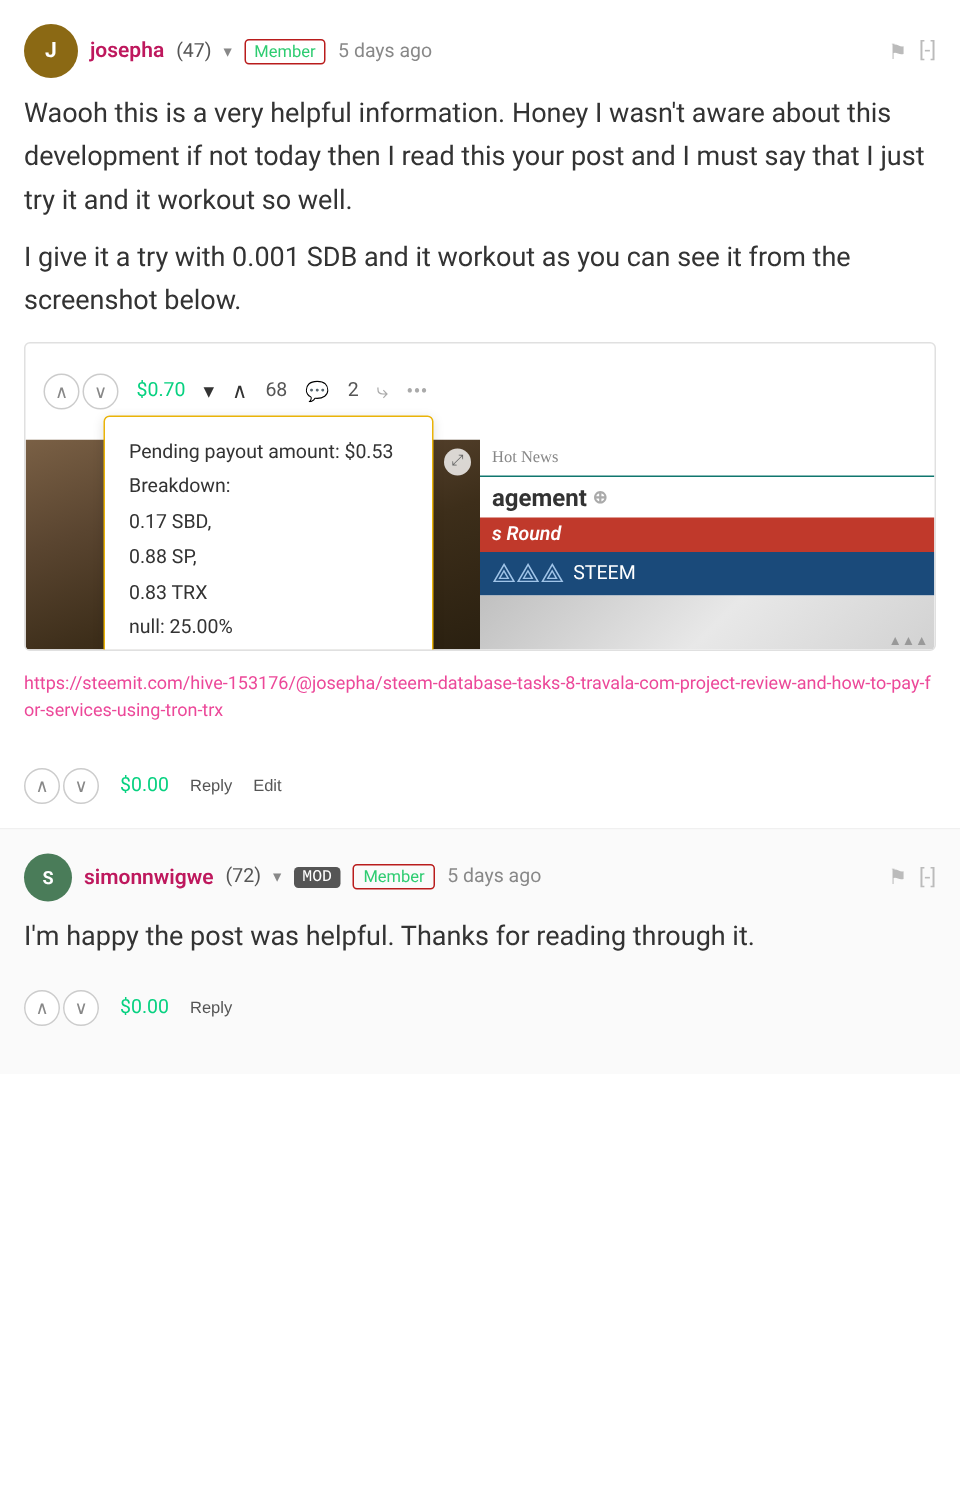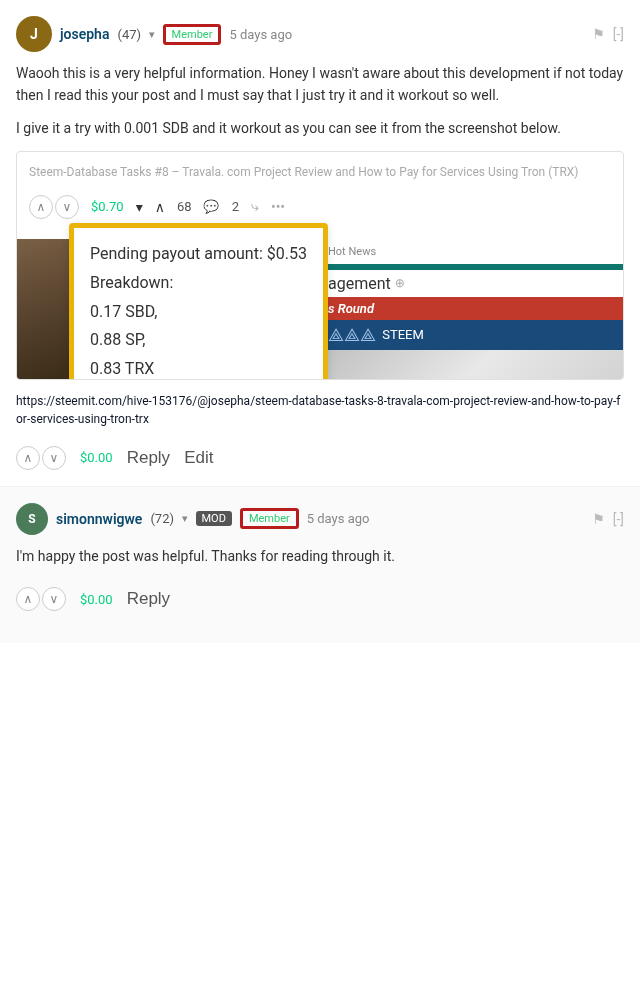--- a/index.html
+++ b/index.html
@@ -46,48 +46,49 @@
       align-items: center;
       justify-content: center;
       color: white;
       font-size: 12px;
       font-weight: bold;
       flex-shrink: 0;
     }
 
     .username {
       font-weight: 600;
-      color: #0c4a6e;
+      color: #be185d;
       font-size: 14px;
     }
 
     .reputation {
       color: #555;
       font-size: 13px;
     }
 
     .dropdown-arrow {
       color: #888;
       font-size: 11px;
     }
 
     .badge {
-      border: 3px solid #b91c1c;
+      border: 1px solid #b91c1c;
       color: #2ecc71;
       border-radius: 3px;
       padding: 1px 6px;
       font-size: 11px;
     }
 
     .mod-badge {
       background: #555;
       color: white;
       border-radius: 3px;
       padding: 1px 6px;
       font-size: 11px;
+      font-family: Liberation Mono, monospace;
     }
 
     .timestamp {
       color: #888;
       font-size: 13px;
     }
 
     .header-right {
       margin-left: auto;
       display: flex;
@@ -99,21 +100,21 @@
     .flag-icon, .bracket-icon {
       color: #bbb;
       font-size: 14px;
       cursor: pointer;
     }
 
     .comment-body {
       color: #333;
       line-height: 1.6;
       margin-bottom: 12px;
-      font-size: 14px;
+      font-size: 18px;
     }
 
     .comment-body p {
       margin-bottom: 10px;
     }
 
     .quoted-block {
       border: 1px solid #e0e0e0;
       border-radius: 4px;
       margin-bottom: 12px;
@@ -192,27 +193,27 @@
     .dots {
       color: #aaa;
       font-size: 14px;
     }
 
     .tooltip-popup {
       position: absolute;
       top: 36px;
       left: 40px;
       background: white;
-      border: 5px solid #eab308;
+      border: 1px solid #eab308;
       border-radius: 4px;
       padding: 12px 16px;
       z-index: 100;
       box-shadow: 0 2px 8px rgba(0,0,0,0.12);
       min-width: 220px;
-      font-size: 16px;
+      font-size: 13px;
       line-height: 1.8;
       color: #333;
     }
 
     .tooltip-popup p {
       margin: 0;
     }
 
     .image-row {
       display: flex;
@@ -236,28 +237,29 @@
       position: relative;
       display: flex;
       flex-direction: column;
     }
 
     .hot-news-bar {
       background: white;
       padding: 6px 8px;
       font-size: 11px;
       color: #888;
-      border-bottom: 6px solid #0f766e;
+      border-bottom: 1px solid #0f766e;
+      font-family: Liberation Serif, serif;
     }
 
     .engagement-bar {
       background: white;
       padding: 4px 8px;
       font-size: 16px;
-      font-weight: normal;
+      font-weight: bold;
       color: #333;
       display: flex;
       align-items: center;
       gap: 4px;
     }
 
     .round-bar {
       background: #c0392b;
       padding: 4px 8px;
       color: white;
@@ -275,38 +277,38 @@
       align-items: center;
       gap: 6px;
     }
 
     .steem-logo {
       font-size: 18px;
       color: #a0c4e8;
     }
 
     .link-text {
-      color: #0f172a;
+      color: #ec4899;
       font-size: 12px;
       word-break: break-all;
-      margin-bottom: 10px;
+      margin-bottom: 22px;
       line-height: 1.5;
       cursor: pointer;
     }
 
     .action-row {
       display: flex;
       align-items: center;
       gap: 14px;
       padding: 8px 0 16px 0;
     }
 
     .action-btn {
       color: #555;
-      font-size: 17px;
+      font-size: 11px;
       cursor: pointer;
       background: none;
       border: none;
       padding: 0;
     }
 
     .comment-block-2 {
       padding: 16px 16px 16px 16px;
       background: #fafafa;
     }
@@ -366,21 +368,20 @@
     </div>
   </div>
 
   <div class="comment-body">
     <p>Waooh this is a very helpful information. Honey I wasn't aware about this development if not today then I read this your post and I must say that I just try it and it workout so well.</p>
     <p>I give it a try with 0.001 SDB and it workout as you can see it from the screenshot below.</p>
   </div>
 
   <div class="quoted-block">
     <div class="quoted-inner">
-      <div class="quoted-title">Steem-Database Tasks #8 – Travala. com Project Review and How to Pay for Services Using Tron (TRX)</div>
 
       <div class="vote-row">
         <div class="vote-arrows">
           <button class="arrow-btn">∧</button>
           <button class="arrow-btn">∨</button>
         </div>
         <span class="amount">$0.70</span>
         <span>▾</span>
         <span>∧</span>
         <span class="vote-count">68</span>

